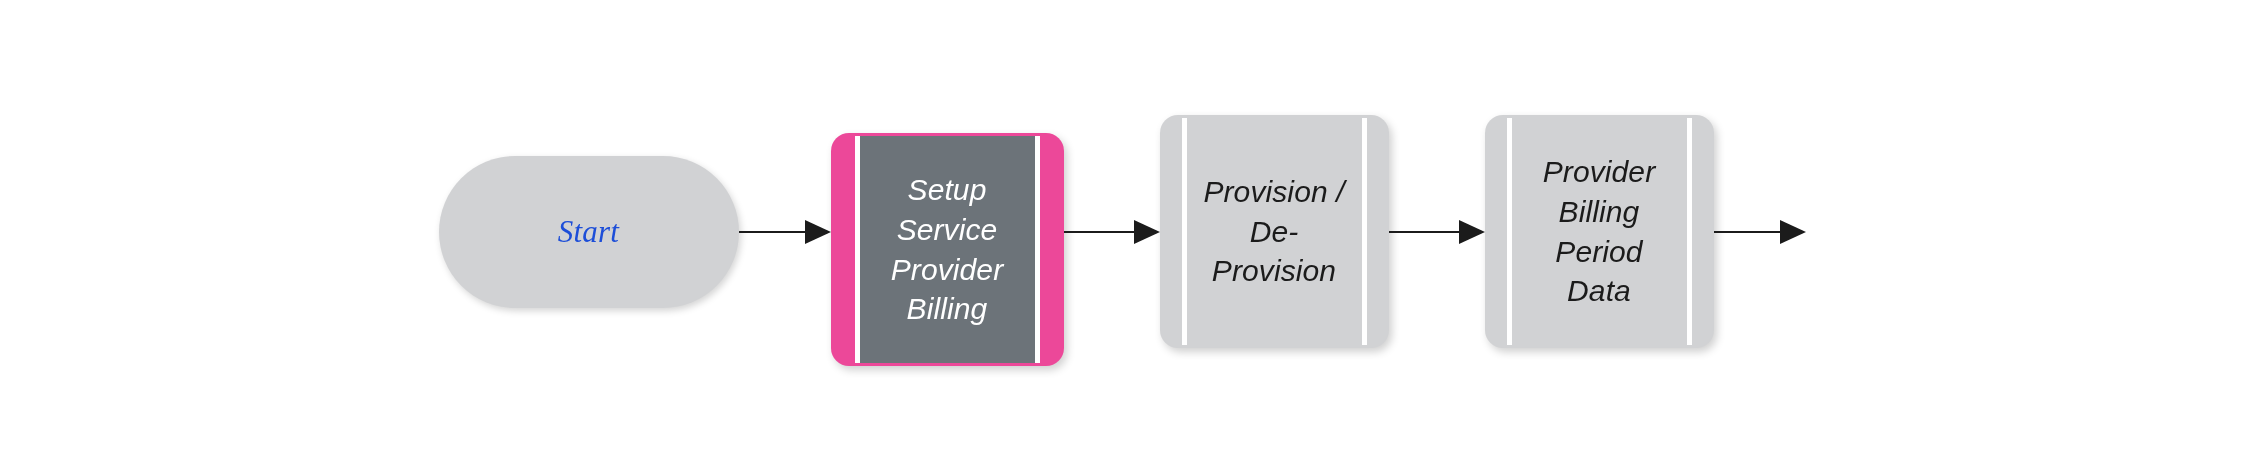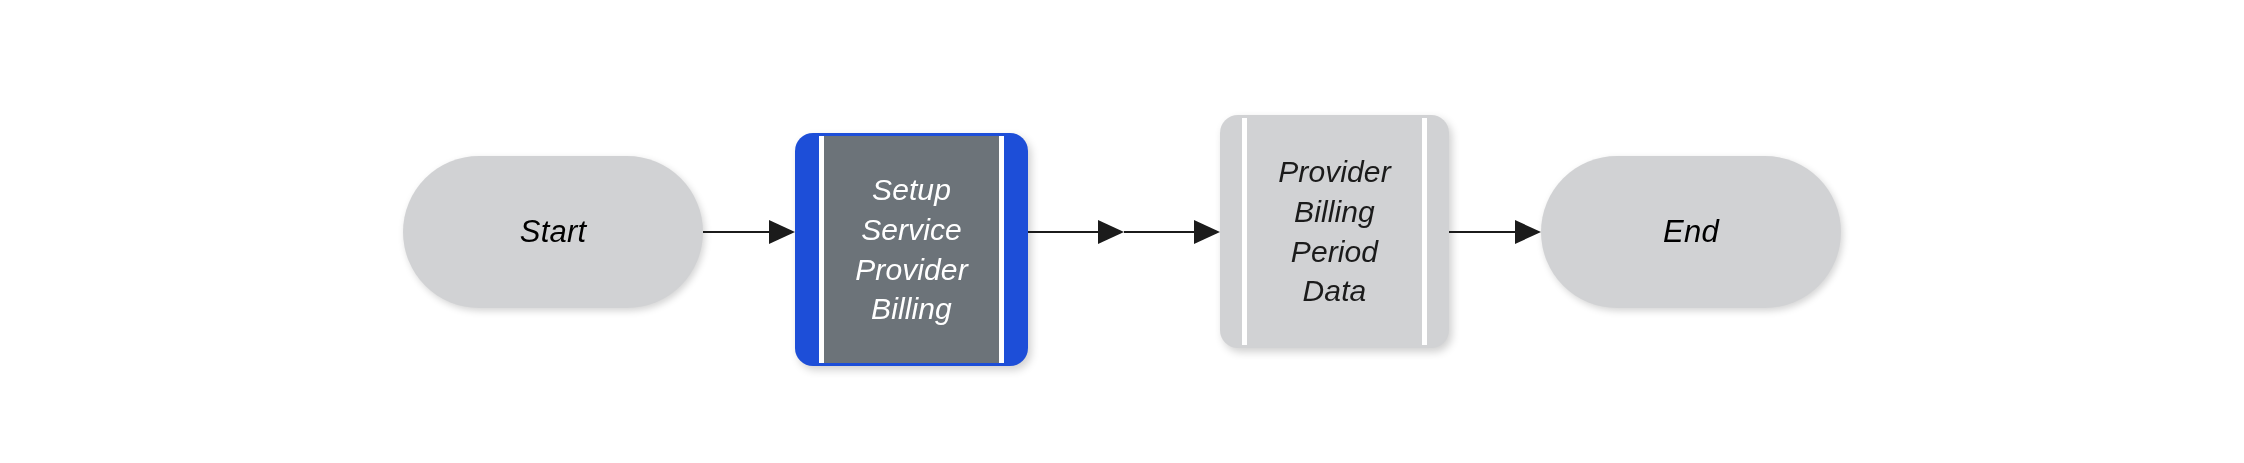--- a/index.html
+++ b/index.html
@@ -42,42 +42,43 @@
     background: #d1d2d4;
     display: flex;
     align-items: center;
     justify-content: center;
     box-shadow: 2px 3px 7px rgba(0,0,0,0.17);
     flex: 0 0 auto;
   }
   .node-terminator .node-label {
     font-style: italic;
     font-size: 31px;
-    color: #000000;
+    color: #1d4ed8;
     line-height: 1.22;
     text-align: center;
     letter-spacing: 0.2px;
+    font-family: Liberation Serif, serif;
   }
 
   
   .node-subprocess {
     position: relative;
     width: 229px;
     height: 233px;
     border-radius: 18px;
     background: #d1d2d4;
     box-shadow: 3px 4px 9px rgba(0,0,0,0.19);
     flex: 0 0 auto;
     display: flex;
     align-items: center;
     justify-content: center;
     overflow: hidden;
   }
   .node-subprocess.is-highlighted {
-    background: #1d4ed8;
+    background: #ec4899;
     width: 233px;
     margin-top: 36px;
   }
   
   .subprocess-inner {
     position: absolute;
     left: 22px;
     right: 22px;
     top: 3px;
     bottom: 3px;
@@ -165,40 +166,43 @@
 Provider
 Billing</span>
       </span>
     </div>
 
     <div class="connector conn-2">
       <span class="conn-line"></span>
       <span class="conn-head"></span>
     </div>
 
+    <div class="node-subprocess">
+      <span class="subprocess-inner">
+        <span class="node-label">Provision /
+De-Provision</span>
+      </span>
+    </div>
 
     <div class="connector conn-3">
       <span class="conn-line"></span>
       <span class="conn-head"></span>
     </div>
 
     <div class="node-subprocess">
       <span class="subprocess-inner">
         <span class="node-label">Provider
 Billing
 Period
 Data</span>
       </span>
     </div>
 
     <div class="connector conn-4">
       <span class="conn-line"></span>
       <span class="conn-head"></span>
     </div>
 
-    <div class="node-terminator">
-      <span class="node-label">End</span>
-    </div>
 
     <div class="gap-trail"></div>
 
   </div>
 </div>
 
 </body></html>

